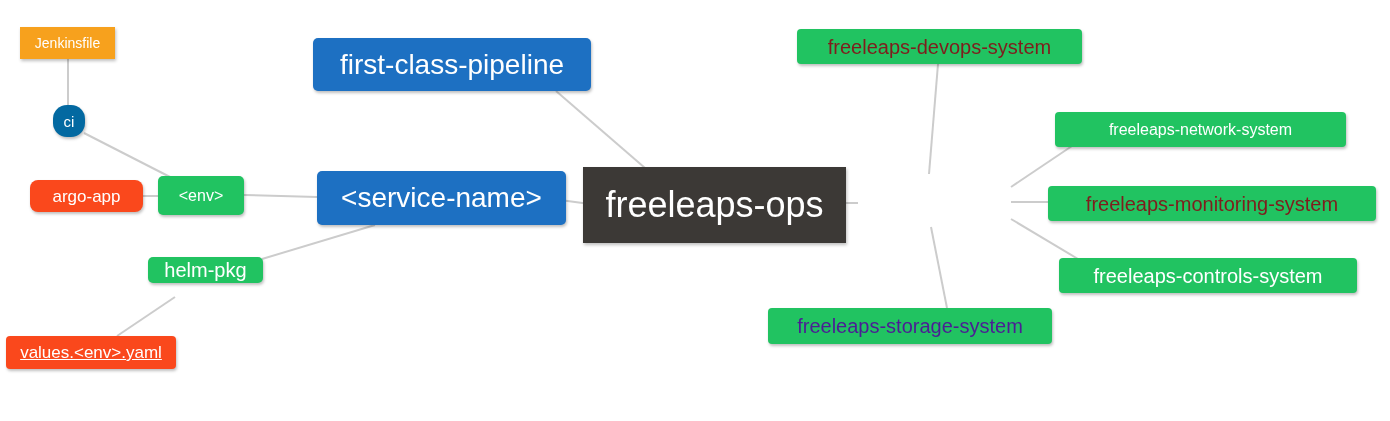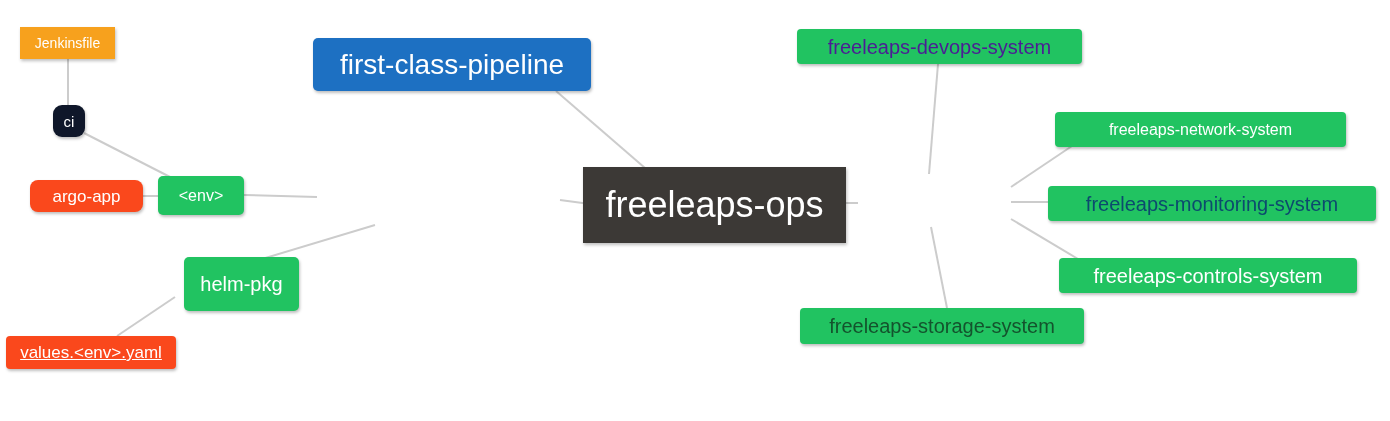--- a/index.html
+++ b/index.html
@@ -46,25 +46,26 @@
       <line x1="556" y1="91" x2="645" y2="168" stroke="#cccccc" stroke-width="2"></line>
       <line x1="840" y1="203" x2="858" y2="203" stroke="#cccccc" stroke-width="2"></line>
       <line x1="938" y1="64" x2="929" y2="174" stroke="#cccccc" stroke-width="2"></line>
       <line x1="1011" y1="187" x2="1072" y2="146" stroke="#cccccc" stroke-width="2"></line>
       <line x1="1011" y1="202" x2="1048" y2="202" stroke="#cccccc" stroke-width="2"></line>
       <line x1="1011" y1="219" x2="1078" y2="259" stroke="#cccccc" stroke-width="2"></line>
       <line x1="931" y1="227" x2="947" y2="308" stroke="#cccccc" stroke-width="2"></line>
     </svg>
 
 <div class="node" style="left: 20px; top: 27px; width: 95px; height: 32px; font-size: 14px; border-radius: 0; background: rgb(247, 161, 29); color: rgb(255, 255, 255);">Jenkinsfile</div>
-    <div class="node" style="left: 53px; top: 105px; width: 32px; height: 32px; font-size: 15px; border-radius: 9px; background: #0f172a; color: rgb(255, 255, 255);">ci</div>
+    <div class="node" style="left: 53px; top: 105px; width: 32px; height: 32px; font-size: 15px; border-radius: 14px; background: #0369a1; color: rgb(255, 255, 255);">ci</div>
     <div class="node" style="left: 30px; top: 180px; width: 113px; height: 32px; font-size: 17px; border-radius: 8px; background: rgb(250, 72, 28); color: rgb(255, 255, 255);">argo-app</div>
     <div class="node" style="left: 158px; top: 176px; width: 86px; height: 39px; font-size: 16px; border-radius: 5px; background: rgb(33, 195, 97); color: rgb(255, 255, 255);">&lt;env&gt;</div>
-    <div class="node" style="left: 148px; top: 257px; width: 115px; height: 54px; font-size: 20px; border-radius: 5px; background: rgb(33, 195, 97); color: rgb(255, 255, 255); margin-left: 36px;">helm-pkg</div>
+    <div class="node" style="left: 148px; top: 257px; width: 115px; height: 26px; font-size: 20px; border-radius: 5px; background: rgb(33, 195, 97); color: rgb(255, 255, 255);">helm-pkg</div>
     <div class="node" style="left: 6px; top: 336px; width: 170px; height: 33px; font-size: 17px; border-radius: 4px; background: rgb(250, 72, 28); color: rgb(255, 255, 255); text-decoration: underline;">values.&lt;env&gt;.yaml</div>
     <div class="node" style="left: 313px; top: 38px; width: 278px; height: 53px; font-size: 28px; border-radius: 5px; background: rgb(29, 112, 194); color: rgb(255, 255, 255);">first-class-pipeline</div>
+    <div class="node" style="left: 317px; top: 171px; width: 249px; height: 54px; font-size: 28px; border-radius: 5px; background: rgb(29, 112, 194); color: rgb(255, 255, 255);">&lt;service-name&gt;</div>
     <div class="node" style="left: 583px; top: 167px; width: 263px; height: 76px; font-size: 36px; border-radius: 0; background: rgb(60, 57, 54); color: rgb(255, 255, 255);">freeleaps-ops</div>
-    <div class="node" style="left: 797px; top: 29px; width: 285px; height: 35px; font-size: 20px; border-radius: 4px; background: rgb(33, 195, 97); color: #4c1d95;">freeleaps-devops-system</div>
+    <div class="node" style="left: 797px; top: 29px; width: 285px; height: 35px; font-size: 20px; border-radius: 4px; background: rgb(33, 195, 97); color: #7f1d1d;">freeleaps-devops-system</div>
     <div class="node" style="left: 1055px; top: 112px; width: 291px; height: 35px; font-size: 16px; border-radius: 4px; background: rgb(33, 195, 97); color: rgb(255, 255, 255);">freeleaps-network-system</div>
-    <div class="node" style="left: 1048px; top: 186px; width: 328px; height: 35px; font-size: 20px; border-radius: 4px; background: rgb(33, 195, 97); color: #0c4a6e;">freeleaps-monitoring-system</div>
+    <div class="node" style="left: 1048px; top: 186px; width: 328px; height: 35px; font-size: 20px; border-radius: 4px; background: rgb(33, 195, 97); color: #7f1d1d;">freeleaps-monitoring-system</div>
     <div class="node" style="left: 1059px; top: 258px; width: 298px; height: 35px; font-size: 20px; border-radius: 4px; background: rgb(33, 195, 97); color: rgb(255, 255, 255);">freeleaps-controls-system</div>
-    <div class="node" style="left: 800px; top: 308px; width: 284px; height: 36px; font-size: 20px; border-radius: 4px; background: rgb(33, 195, 97); color: #14532d;">freeleaps-storage-system</div>
+    <div class="node" style="left: 768px; top: 308px; width: 284px; height: 36px; font-size: 20px; border-radius: 4px; background: rgb(33, 195, 97); color: #4c1d95;">freeleaps-storage-system</div>
   </div>
 
 </body></html>

